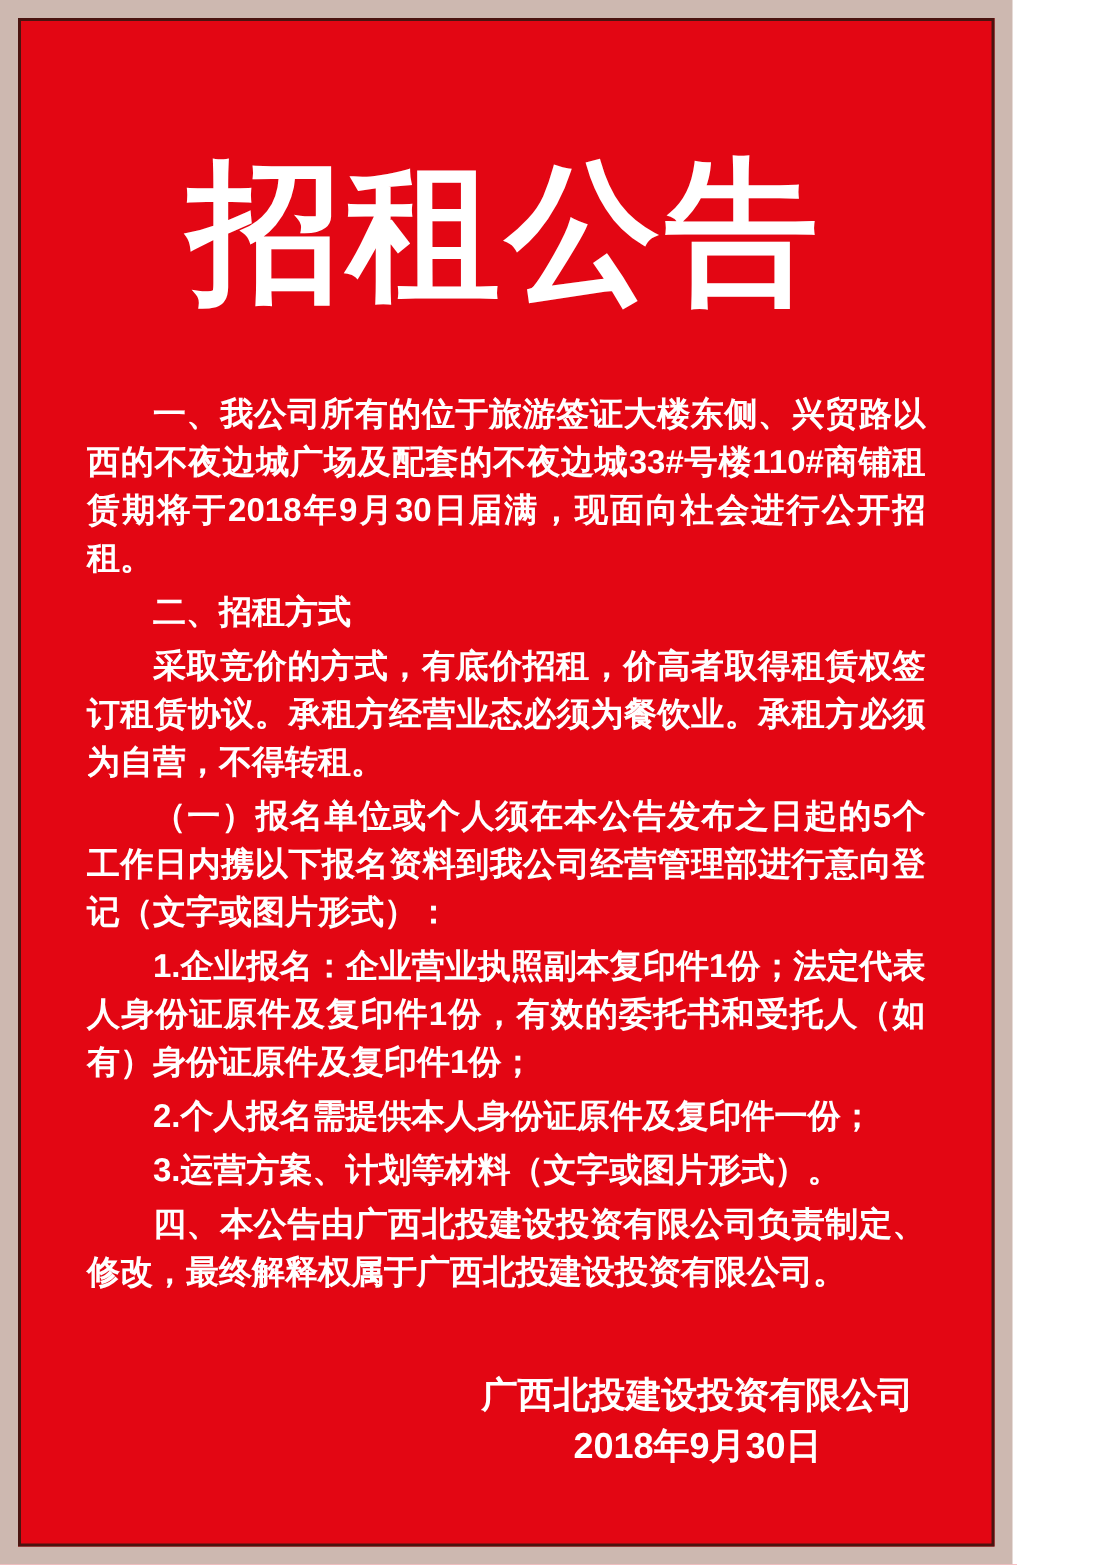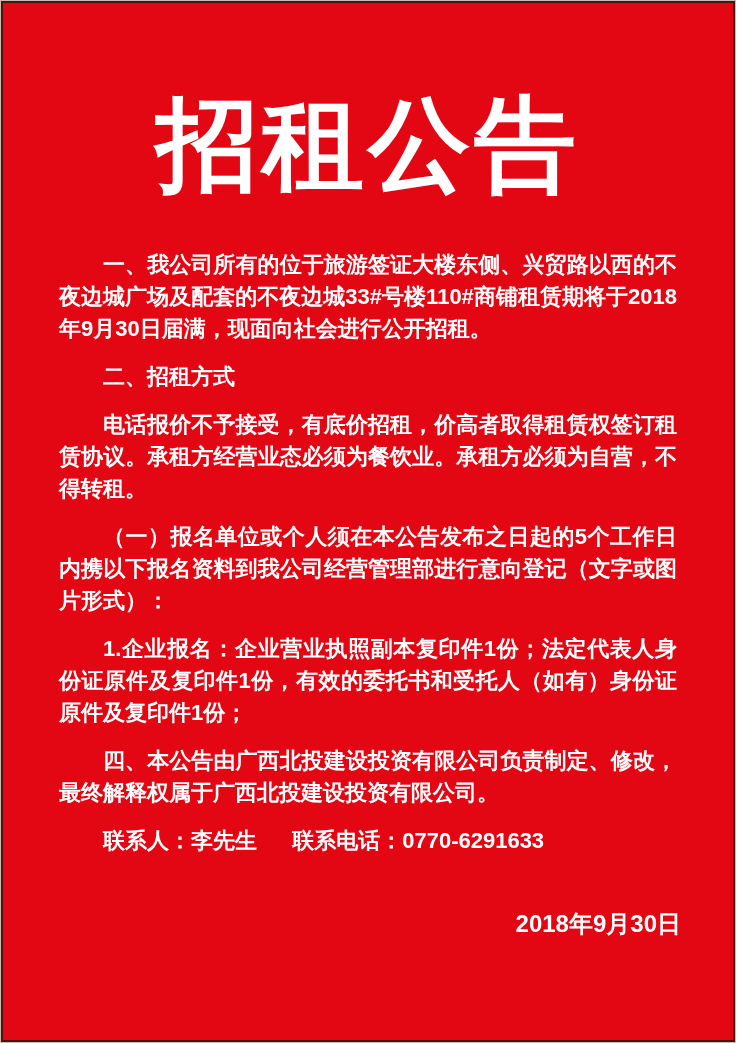--- a/index.html
+++ b/index.html
@@ -2,25 +2,25 @@
 <html><head>
 <meta charset="utf-8">
 <style>
   html, body {
     margin: 0;
     padding: 0;
     background: #ffffff;
     font-family: "Liberation Sans", sans-serif;
   }
   .page {
-    width: 736px;
+    width: 675px;
     height: 1043px;
     box-sizing: border-box;
     background: #cdb8b0;
-    padding: 1px;
+    padding: 12px;
   }
   .poster {
     width: 100%;
     height: 100%;
     box-sizing: border-box;
     background: #e30613;
     border: 2px solid #4a1410;
     color: #ffffff;
     overflow: hidden;
   }
@@ -37,21 +37,21 @@
   .body-text {
     margin: 48px 40px 0 40px;
     font-size: 22px;
     font-weight: bold;
     line-height: 32px;
     text-align: justify;
     text-align-last: left;
     color: #ffffff;
   }
   .para {
-    margin: 16px;
+    margin: 4px;
     text-indent: 2em;
   }
   .contact .gap {
     display: inline-block;
     width: 1.6em;
   }
   .signature {
     margin: 50px 52px 0 0;
     text-align: right;
   }
@@ -68,30 +68,30 @@
 <body>
 
 <div class="page" style="background: rgb(205, 184, 176);">
   <div class="poster" style="background: rgb(227, 6, 19); color: rgb(255, 255, 255); border-color: rgb(74, 20, 16);">
 
     <h1 class="title">招租公告</h1>
 
     <div class="body-text">
       <p class="para">一、我公司所有的位于旅游签证大楼东侧、兴贸路以西的不夜边城广场及配套的不夜边城33#号楼110#商铺租赁期将于2018年9月30日届满，现面向社会进行公开招租。</p>
       <p class="para">二、招租方式</p>
-      <p class="para">电话报价不予接受，有底价招租，价高者取得租赁权签订租赁协议。承租方经营业态必须为餐饮业。承租方必须为自营，不得转租。</p>
+      <p class="para">采取竞价的方式，有底价招租，价高者取得租赁权签订租赁协议。承租方经营业态必须为餐饮业。承租方必须为自营，不得转租。</p>
       <p class="para">（一）报名单位或个人须在本公告发布之日起的5个工作日内携以下报名资料到我公司经营管理部进行意向登记（文字或图片形式）：</p>
       <p class="para">1.企业报名：企业营业执照副本复印件1份；法定代表人身份证原件及复印件1份，有效的委托书和受托人（如有）身份证原件及复印件1份；</p>
+      <p class="para">2.个人报名需提供本人身份证原件及复印件一份；</p>
+      <p class="para">3.运营方案、计划等材料（文字或图片形式）。</p>
       <p class="para">四、本公告由广西北投建设投资有限公司负责制定、修改，最终解释权属于广西北投建设投资有限公司。</p>
 
-      <p class="para contact">
-        <span>联系人：</span><span>李先生</span><span class="gap"></span><span>联系电话：</span><span>0770-6291633</span>
-      </p>
     </div>
 
     <div class="signature">
       <div class="signature-inner">
+        <div>广西北投建设投资有限公司</div>
         <div>2018年9月30日</div>
       </div>
     </div>
 
   </div>
 </div>
 
 </body></html>

